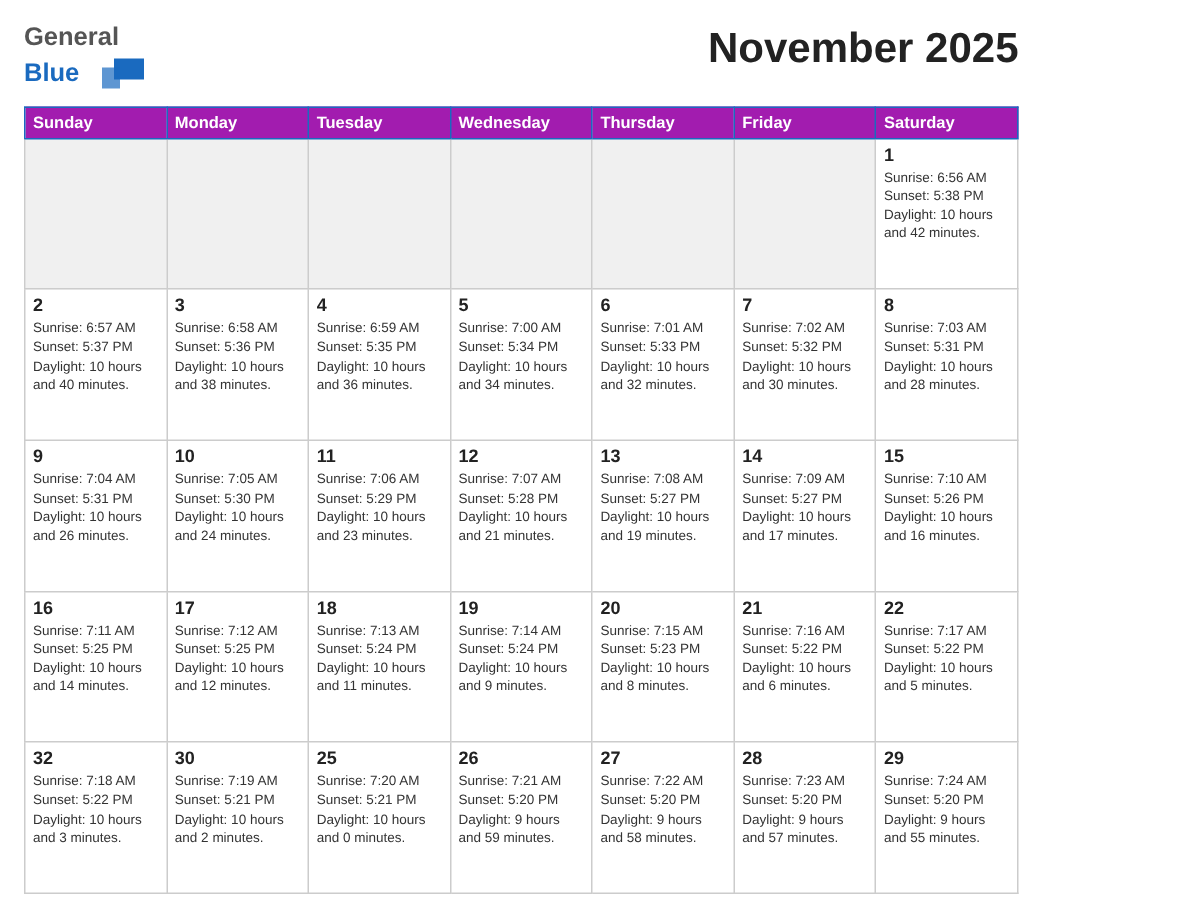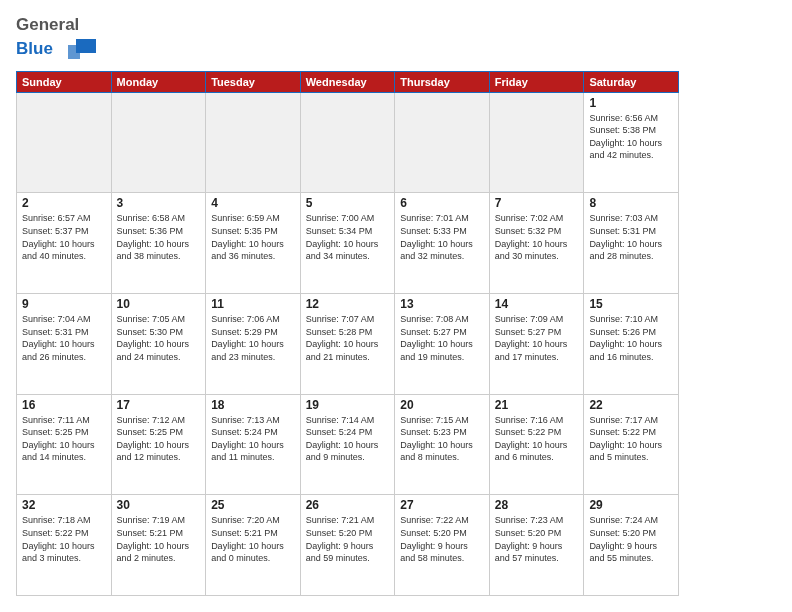--- a/index.html
+++ b/index.html
@@ -40,21 +40,21 @@
       color: #555;
     }
     .calendar {
       flex: 1;
       border: 1px solid #ccc;
       border-collapse: collapse;
       width: 100%;
       table-layout: fixed;
     }
     .calendar th {
-      background: #b91c1c;
+      background: #a21caf;
       color: #fff;
       font-size: 11px;
       font-weight: bold;
       padding: 4px 5px;
       border: 1px solid #1a6abf;
       text-align: left;
     }
     .calendar td {
       border: 1px solid #ccc;
       vertical-align: top;
@@ -96,20 +96,21 @@
         <div style="display:flex;align-items:center;gap:15px;">
           <span style="font-size:17px;font-weight:bold;color:#1a6abf;">Blue</span>
           <svg width="32" height="28" viewBox="0 0 32 28">
             <polygon points="8,4 28,4 28,18 8,18" fill="#1a6abf"></polygon>
             <polygon points="0,10 12,10 12,24 0,24" fill="#1a6abf" opacity="0.7"></polygon>
           </svg>
         </div>
       </div>
     </div>
     <div class="title-block">
+      <div class="month-title">November 2025</div>
     </div>
   </div>
 
   <table class="calendar">
     <thead>
       <tr>
         <th>Sunday</th>
         <th>Monday</th>
         <th>Tuesday</th>
         <th>Wednesday</th>

